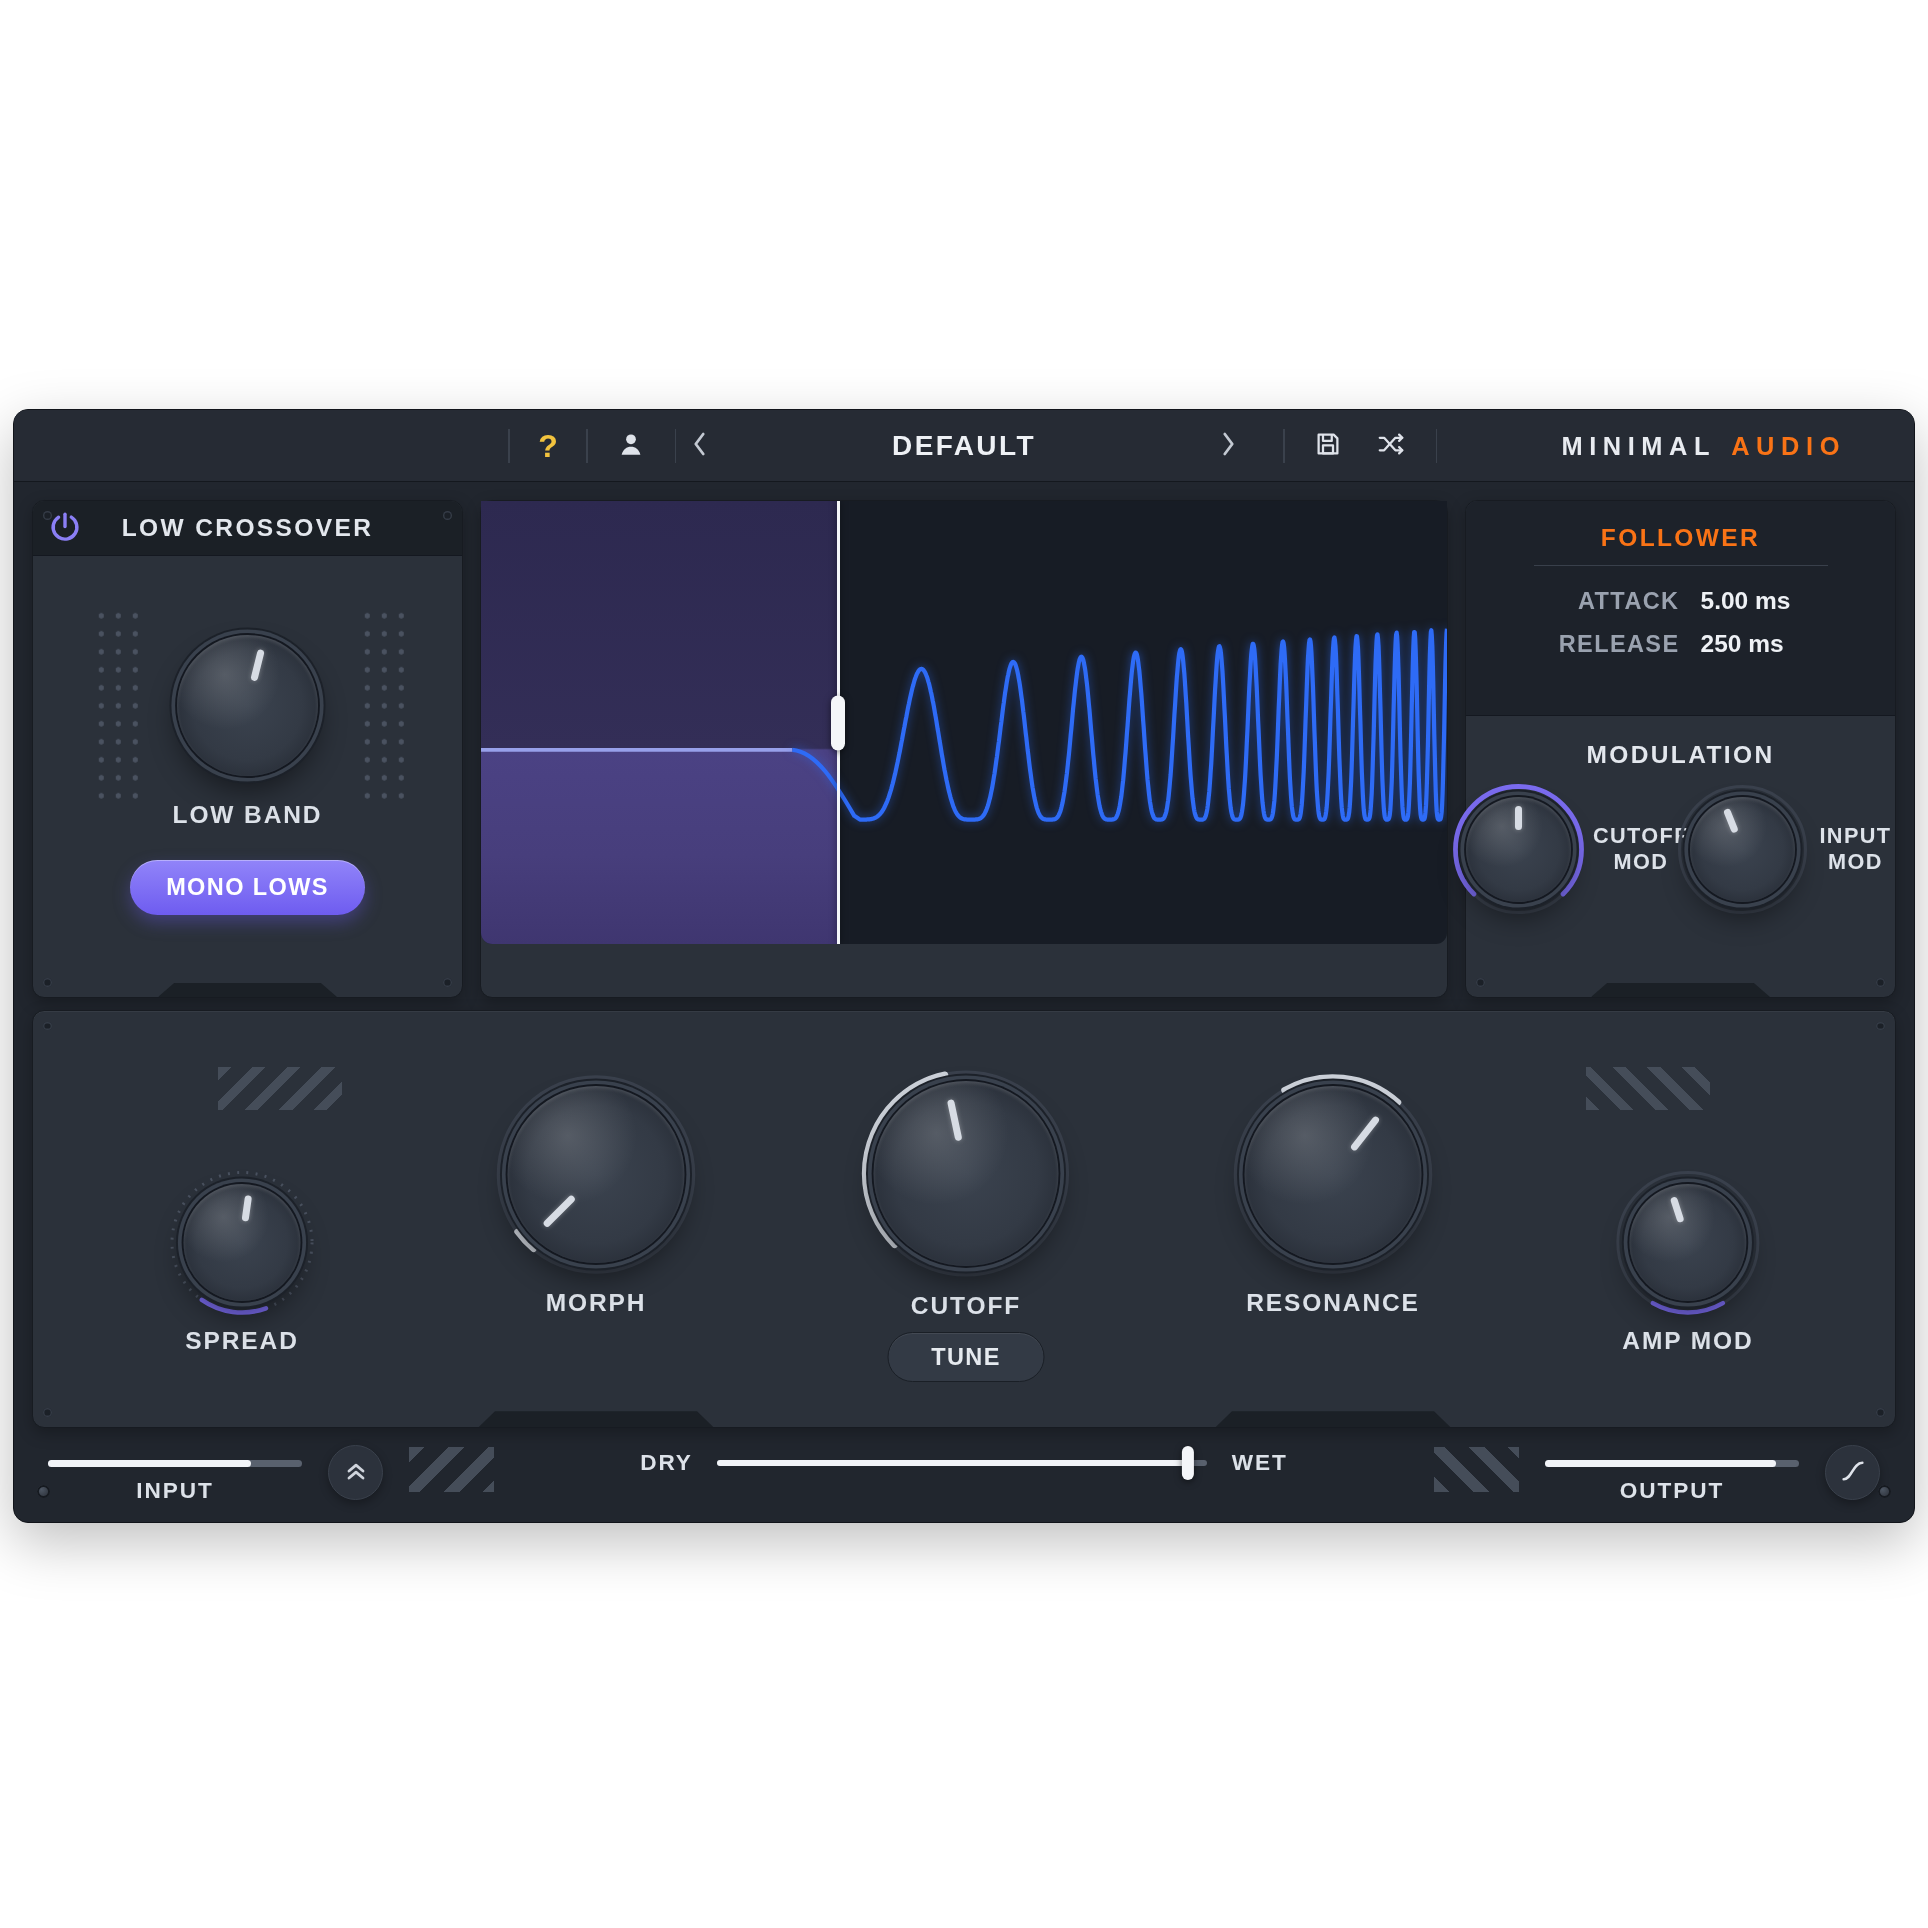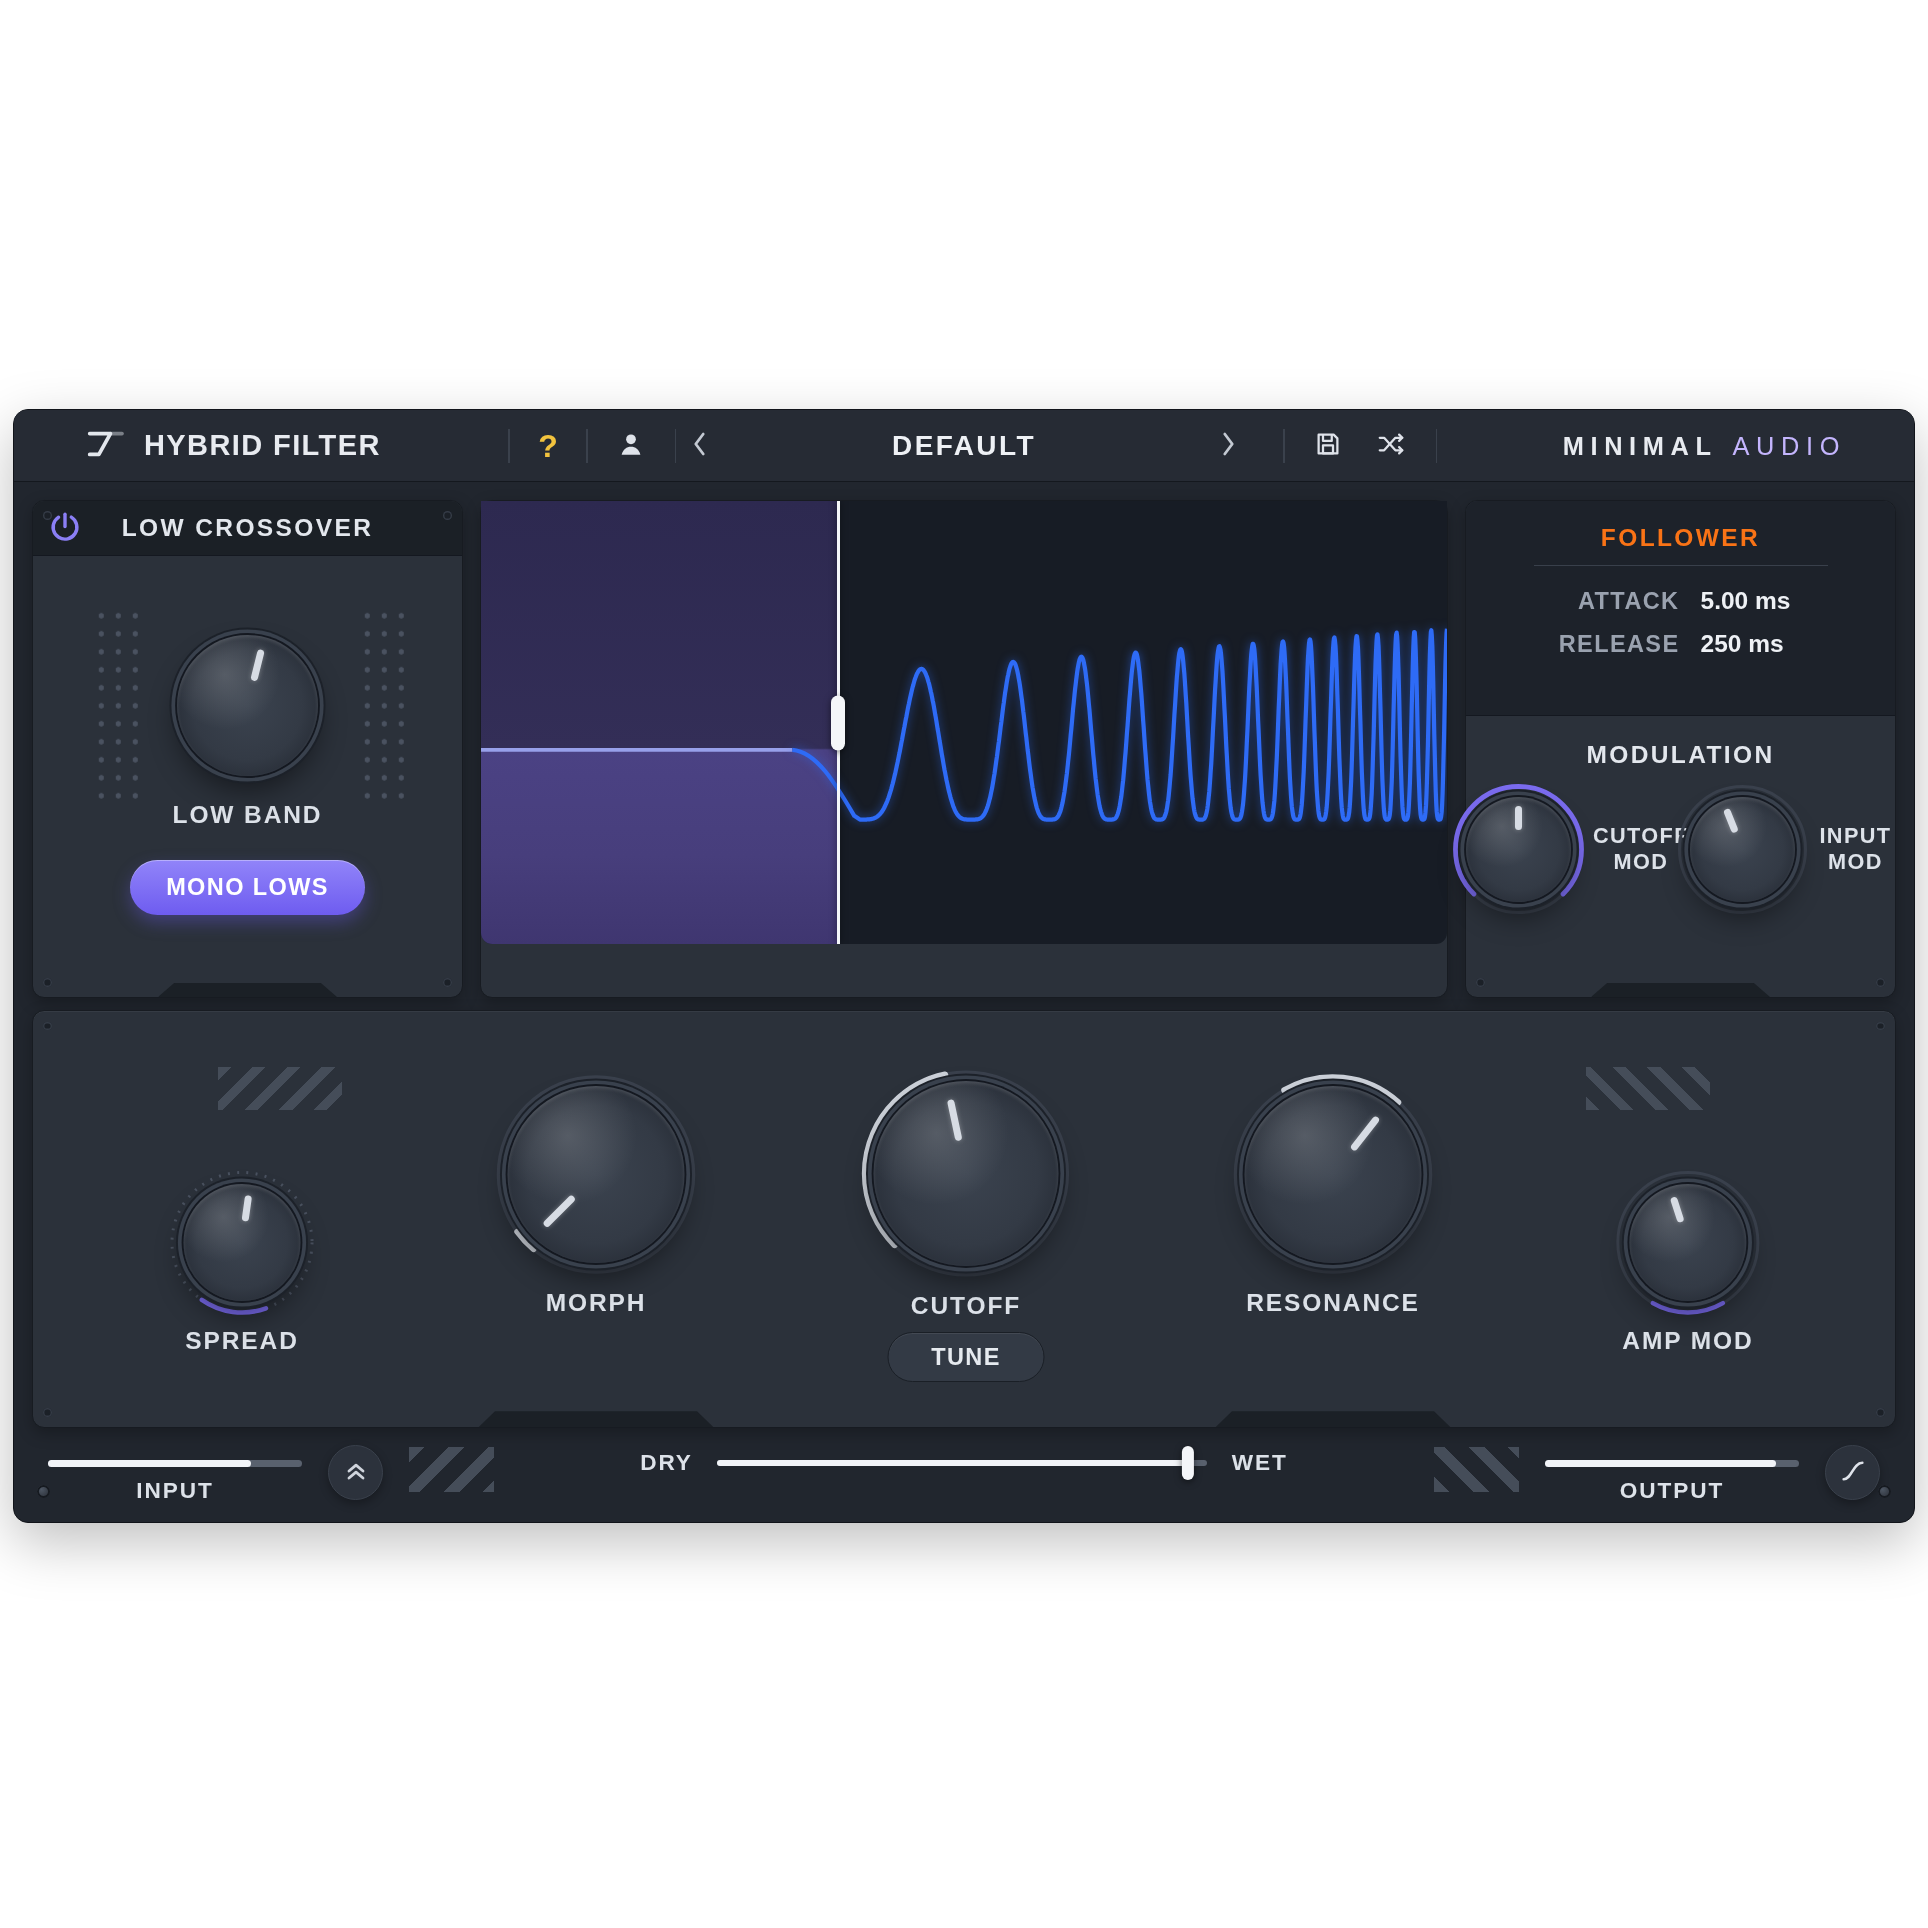--- a/index.html
+++ b/index.html
@@ -35,21 +35,21 @@
   .tb-btn { background:none; border:none; cursor:pointer; display:flex;
     align-items:center; justify-content:center; padding:3.8px; }
   .help-btn { font-size:32px; font-weight:700; color:#f2c33e; line-height:1; }
   .preset { position:absolute; left:50%; top:0; transform:translateX(-50%);
     width:556px; height:100%; display:flex; align-items:center; justify-content:space-between; }
   .preset-name { font-size:28px; font-weight:700; letter-spacing:2.4px; color:#eef1f5; cursor:pointer; }
   .chev-btn { background:none; border:none; cursor:pointer; padding:5.6px; display:flex; }
   .tb-right { position:absolute; right:68px; top:50%; transform:translateY(-50%);
     display:flex; align-items:baseline; gap:15px; }
   .brand-primary { font-size:25.4px; font-weight:700; letter-spacing:6.6px; color:#e8ebf0; }
-  .brand-secondary { font-size:25.4px; font-weight:400; letter-spacing:6.6px; color:#c4b5fd; }
+  .brand-secondary { font-size:25.4px; font-weight:700; letter-spacing:6.6px; color:#f97316; }
 
   
   .content { display:grid; grid-template-columns:431px 1fr 431px; gap:17px;
     padding:18px 18px 0 18px; }
   .panel { position:relative; height:498px; background:#2b313a;
     border:0.9px solid #171b21; border-radius:12.2px;
     box-shadow:inset 0 0.9px 0 rgba(255,255,255,.05), 0 5.6px 15px rgba(0,0,0,.25); }
   .panel-head { position:relative; height:55px; background:#1b2026;
     border-radius:11.3px 11.3px 0 0; display:flex; align-items:center; justify-content:center;
     border-bottom:0.9px solid #141820; }
@@ -172,29 +172,20 @@
 </head>
 <body>
 
 <div class="plugin">
   <div class="screw tl"></div>
   <div class="screw tr"></div>
   <div class="screw bl"></div>
   <div class="screw br"></div>
 
   <header class="titlebar">
-    <div class="tb-left">
-      <span>
-        <svg width="40" height="30" viewBox="0 0 34 26" fill="none">
-          <path d="M2 4 H20 L10 22 H2" stroke="#e3e7ed" stroke-width="3.2" stroke-linejoin="round" stroke-linecap="round"></path>
-          <path d="M20 4 L30 4" stroke="#e3e7ed" stroke-width="3.2" stroke-linecap="round" opacity="0.45"></path>
-        </svg>
-      </span>
-      <span class="tb-title">HYBRID FILTER</span>
-    </div>
 
     <div class="tb-mid-left">
       <span class="vdiv"></span>
       <button class="tb-btn help-btn">?</button>
       <span class="vdiv"></span>
       <button class="tb-btn">
         <span>
           <svg width="30" height="30" viewBox="0 0 24 24">
             <circle cx="12" cy="8.2" r="3.9" fill="#dfe3ea"></circle>
             <path d="M4.5 20.5c1.2-4.4 4-6.4 7.5-6.4s6.3 2 7.5 6.4z" fill="#dfe3ea"></path>

